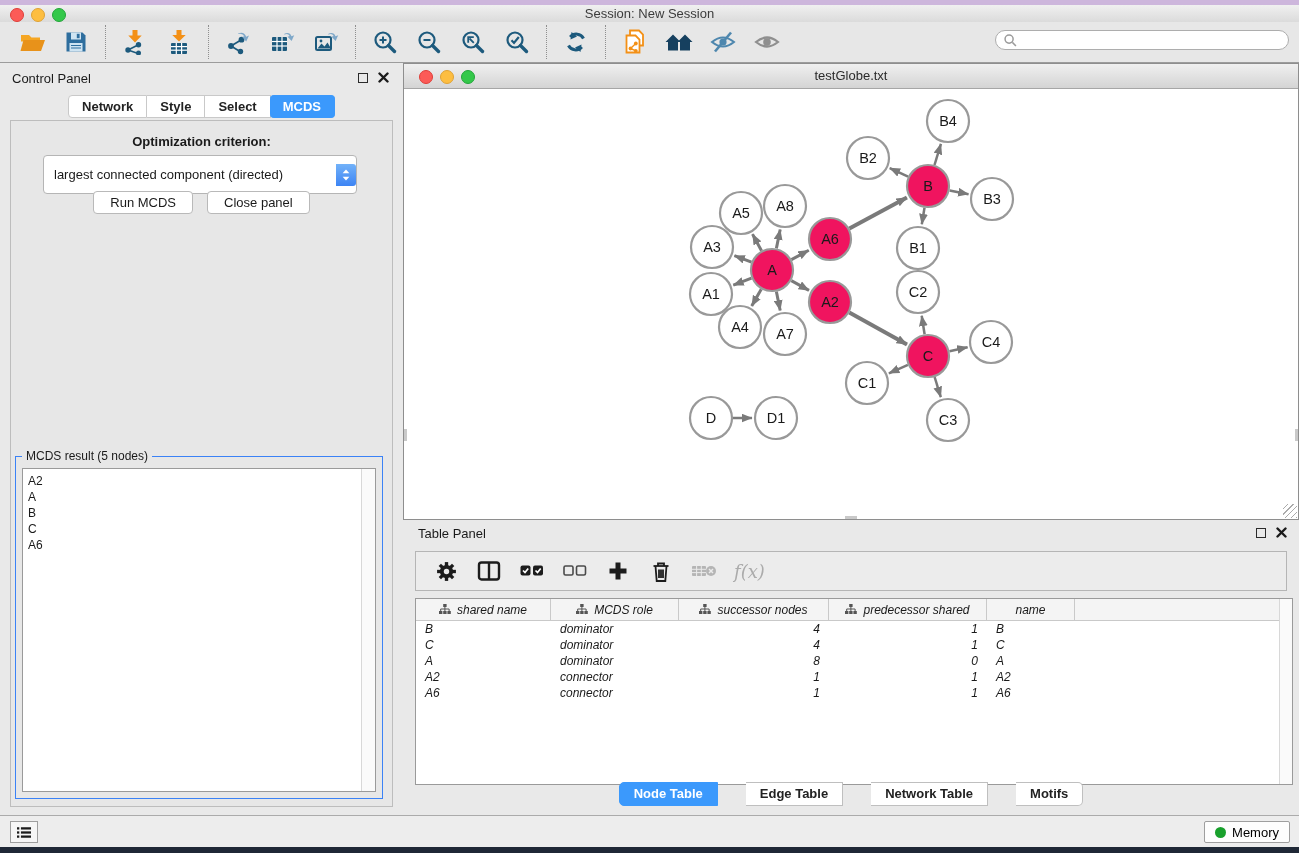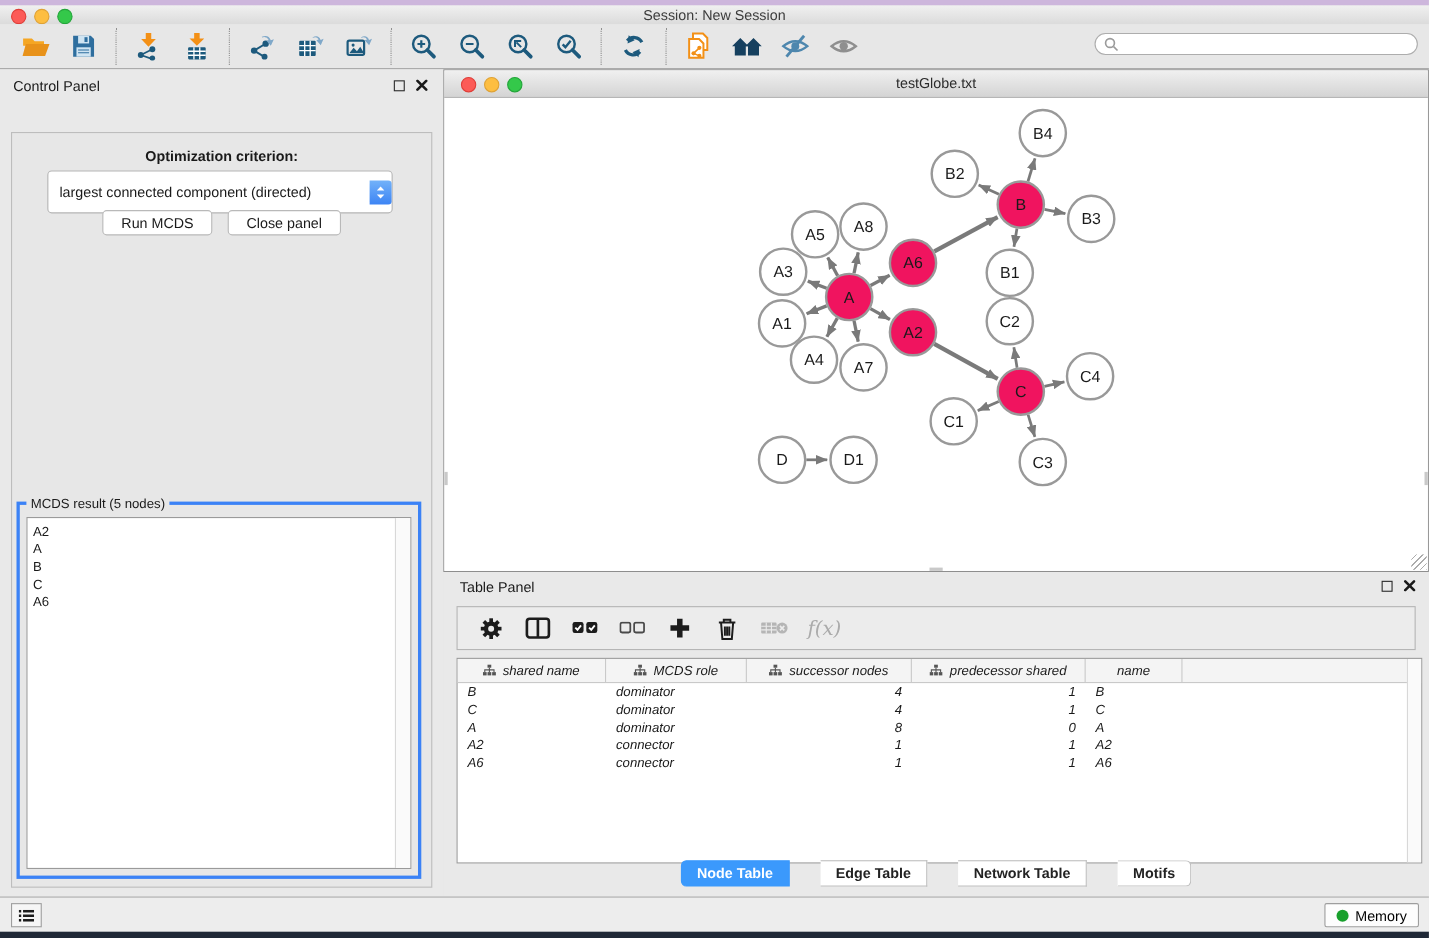--- a/index.html
+++ b/index.html
@@ -47,21 +47,21 @@
   .opt-label{position:absolute;top:13px;width:100%;text-align:center;font-size:13px;font-weight:600;}
   .criterion-select{position:absolute;left:32px;top:34px;width:314px;height:39px;background:#FFF;
     border:1px solid #B5B5B5;border-radius:4px;box-sizing:border-box;
     display:flex;align-items:center;font-size:13px;}
   .criterion-select .val{padding-left:10px;flex:1;white-space:nowrap;}
   .stepper{width:20px;height:22px;border-radius:0 3px 3px 0;
     background:linear-gradient(#72B2F9,#3D84F4);display:flex;align-items:center;justify-content:center;}
   .cp-buttons{position:absolute;top:70px;width:100%;display:flex;justify-content:center;gap:14px;}
   .aqua-btn{background:#FFF;border:1px solid #B9B9B9;border-radius:4px;height:23px;
     padding:0 16px;font-size:13px;font-family:inherit;color:#1a1a1a;}
-  .result-fieldset{position:absolute;left:4px;right:9px;top:335px;bottom:7px;border:3px solid #3b82f6;}
+  .result-fieldset{position:absolute;left:4px;right:9px;top:335px;bottom:7px;border:1px solid #3b82f6;}
   .result-legend{position:absolute;top:-8px;left:6px;background:#E7E7E7;padding:0 4px;font-size:12px;}
   .result-list{position:absolute;left:6px;right:6px;top:11px;bottom:6px;background:#FFF;
     border:1px solid #9A9A9A;font-size:12px;line-height:16px;padding-top:4px;overflow:hidden;}
   .result-item{padding-left:5px;}
   .result-scroll{position:absolute;right:0;top:0;bottom:0;width:13px;background:#FAFAFA;border-left:1px solid #D8D8D8;}
   
   .network-window{position:absolute;left:403px;top:63px;width:896px;height:457px;
     background:#ffffff;border:1px solid #8E8E8E;box-sizing:border-box;}
   .nw-titlebar{position:absolute;top:0;left:0;right:0;height:24px;
     background:linear-gradient(#F0F0F0,#D4D4D4);border-bottom:1px solid #A6A6A6;}
@@ -281,20 +281,26 @@
 </div>
 
 <div class="control-panel">
   <div class="cp-title">Control Panel</div>
   <div class="panel-btns">
     <span class="float-box"></span>
     <svg width="11" height="11" viewBox="0 0 11 11">
         <path d="M1.5 1.5 L9.5 9.5 M9.5 1.5 L1.5 9.5" stroke="#1a1a1a" stroke-width="2.4" stroke-linecap="round"></path>
       </svg>
   </div>
+  <div class="cp-tabs" id="cp-tabs">
+      <div class="cp-tab">Network</div>
+      <div class="cp-tab">Style</div>
+      <div class="cp-tab">Select</div>
+      <div class="cp-tab active">MCDS</div>
+    </div>
   <div class="cp-body">
     <div class="opt-label">Optimization criterion:</div>
     <div class="criterion-select">
       <span class="val">largest connected component (directed)</span>
       <span class="stepper">
           <svg width="12" height="14" viewBox="0 0 12 14">
             <path d="M6 1.5 L2.6 5.2 H9.4 z" fill="#fff"></path>
             <path d="M2.6 8.8 H9.4 L6 12.5 z" fill="#fff"></path>
           </svg>
         </span>

